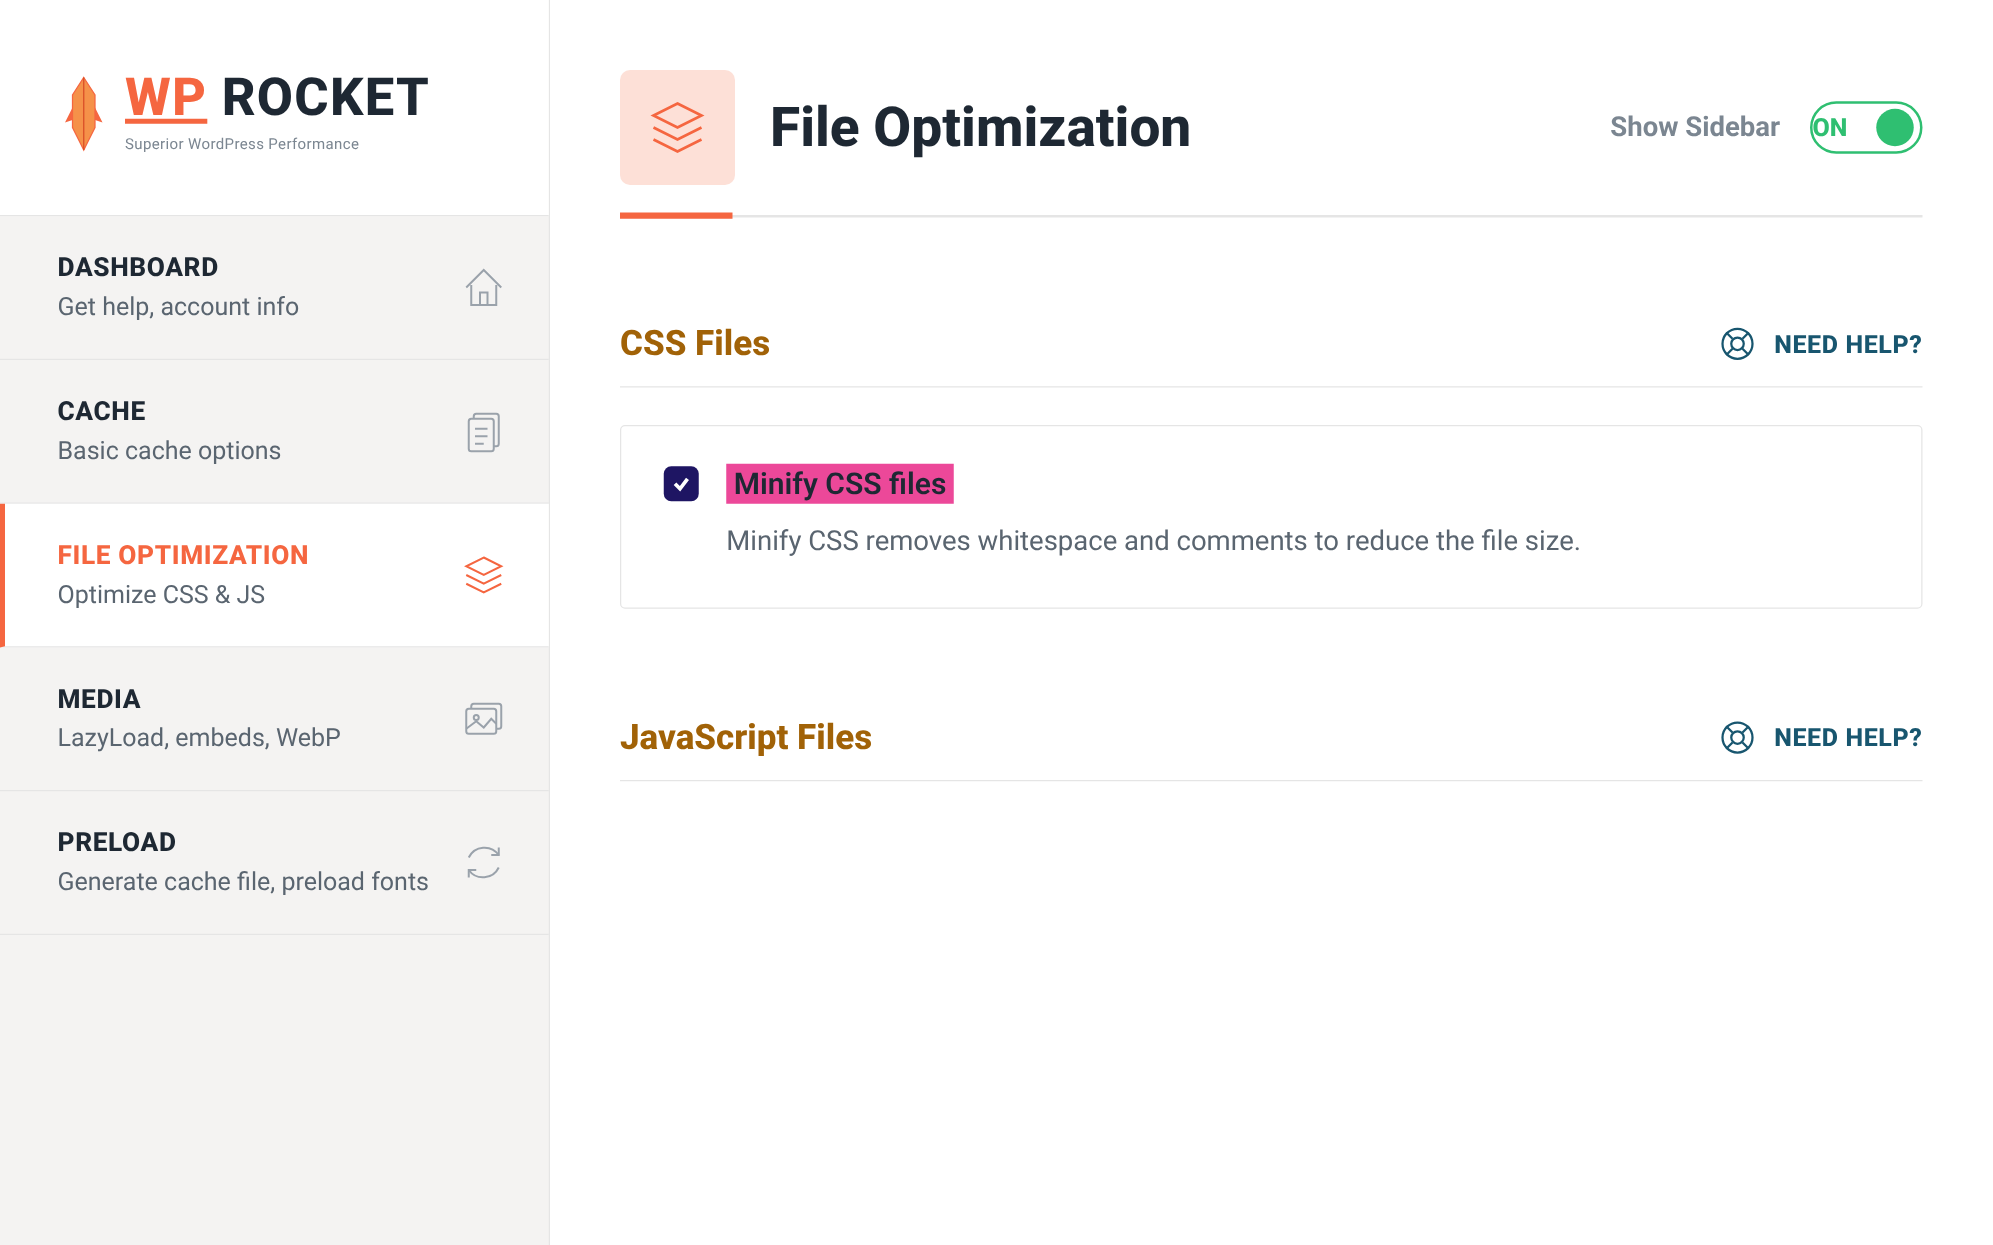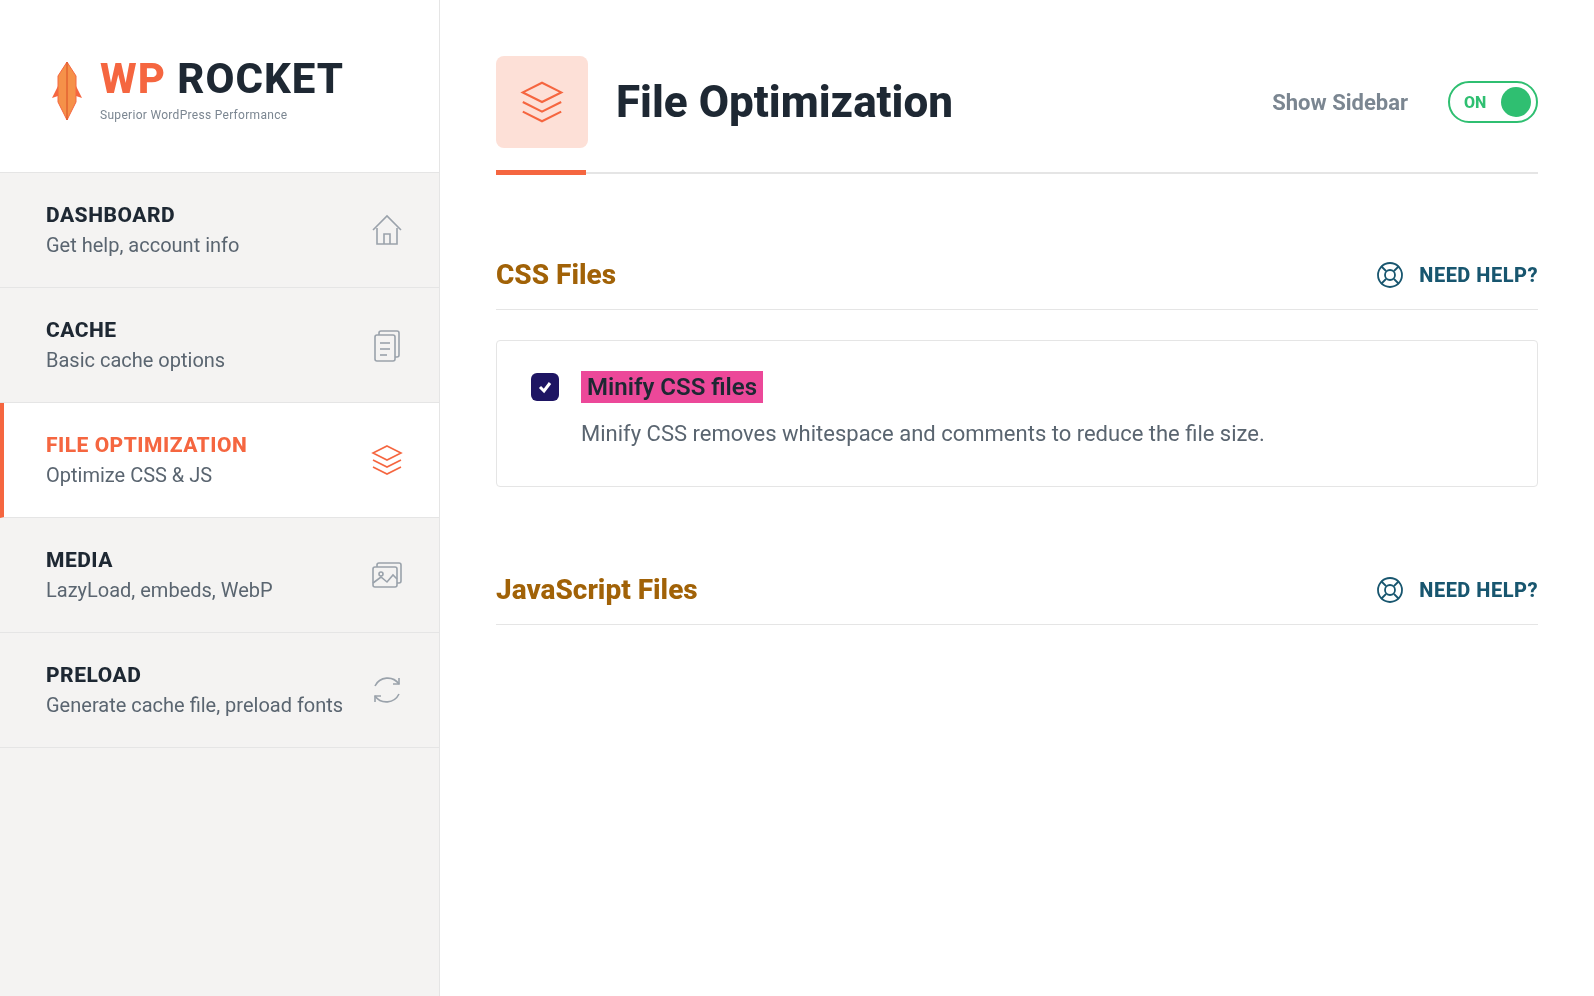--- a/index.html
+++ b/index.html
@@ -19,21 +19,21 @@
   }
   .logo-block {
     background: #fff;
     padding: 58px 46px 48px 46px;
     border-bottom: 1px solid #e5e5e5;
   }
   .logo-row { display: flex; align-items: flex-start; gap: 12px; }
   .logo-icon { width: 42px; height: 66px; position: relative; flex-shrink: 0; }
   .logo-text { display: flex; flex-direction: column; }
   .logo-main { font-size: 42px; font-weight: 800; letter-spacing: 1px; color: #1e2833; line-height: 1; }
-  .logo-main .wp { color: #f56640; }
+  .logo-main .wp { color: #f56640; text-decoration: underline; }
   .logo-tag { font-size: 12px; color: #7b8691; margin-top: 8px; letter-spacing: 0.3px; }
   .nav-item {
     display: flex;
     align-items: center;
     justify-content: space-between;
     padding: 30px 32px 30px 46px;
     border-bottom: 1px solid #e5e5e5;
     cursor: pointer;
     gap: 12px;
   }
@@ -62,31 +62,31 @@
     margin-bottom: 24px;
   }
   .header-icon-box {
     width: 92px; height: 92px;
     background: #fde0d7;
     border-radius: 8px;
     display: flex; align-items: center; justify-content: center;
   }
   .header-icon-box svg { width: 48px; height: 48px; stroke: #f56640; fill: none; stroke-width: 1.8; }
   .page-title { font-size: 44px; font-weight: 800; color: #1e2833; flex: 1; }
-  .header-right { display: flex; align-items: center; gap: 40px; }
+  .header-right { display: flex; align-items: center; gap: 24px; }
   .show-sidebar { font-size: 22px; font-weight: 700; color: #7b8691; }
   .toggle {
     width: 90px; height: 42px;
     border: 2px solid #2fbf71;
     border-radius: 24px;
     position: relative;
     display: flex; align-items: center;
     cursor: pointer;
   }
-  .toggle-label { color: #2fbf71; font-size: 16px; font-weight: 800; margin-left: 14px; }
+  .toggle-label { color: #2fbf71; font-size: 20px; font-weight: 800; }
   .toggle-knob {
     width: 30px; height: 30px; background: #2fbf71; border-radius: 50%;
     position: absolute; right: 5px; top: 4px;
   }
   .tab-line {
     height: 2px; background: #e5e5e5; position: relative; margin-bottom: 84px;
   }
   .tab-line::before {
     content: ""; position: absolute; left: 0; top: -2px; width: 90px; height: 5px; background: #f56640;
   }

